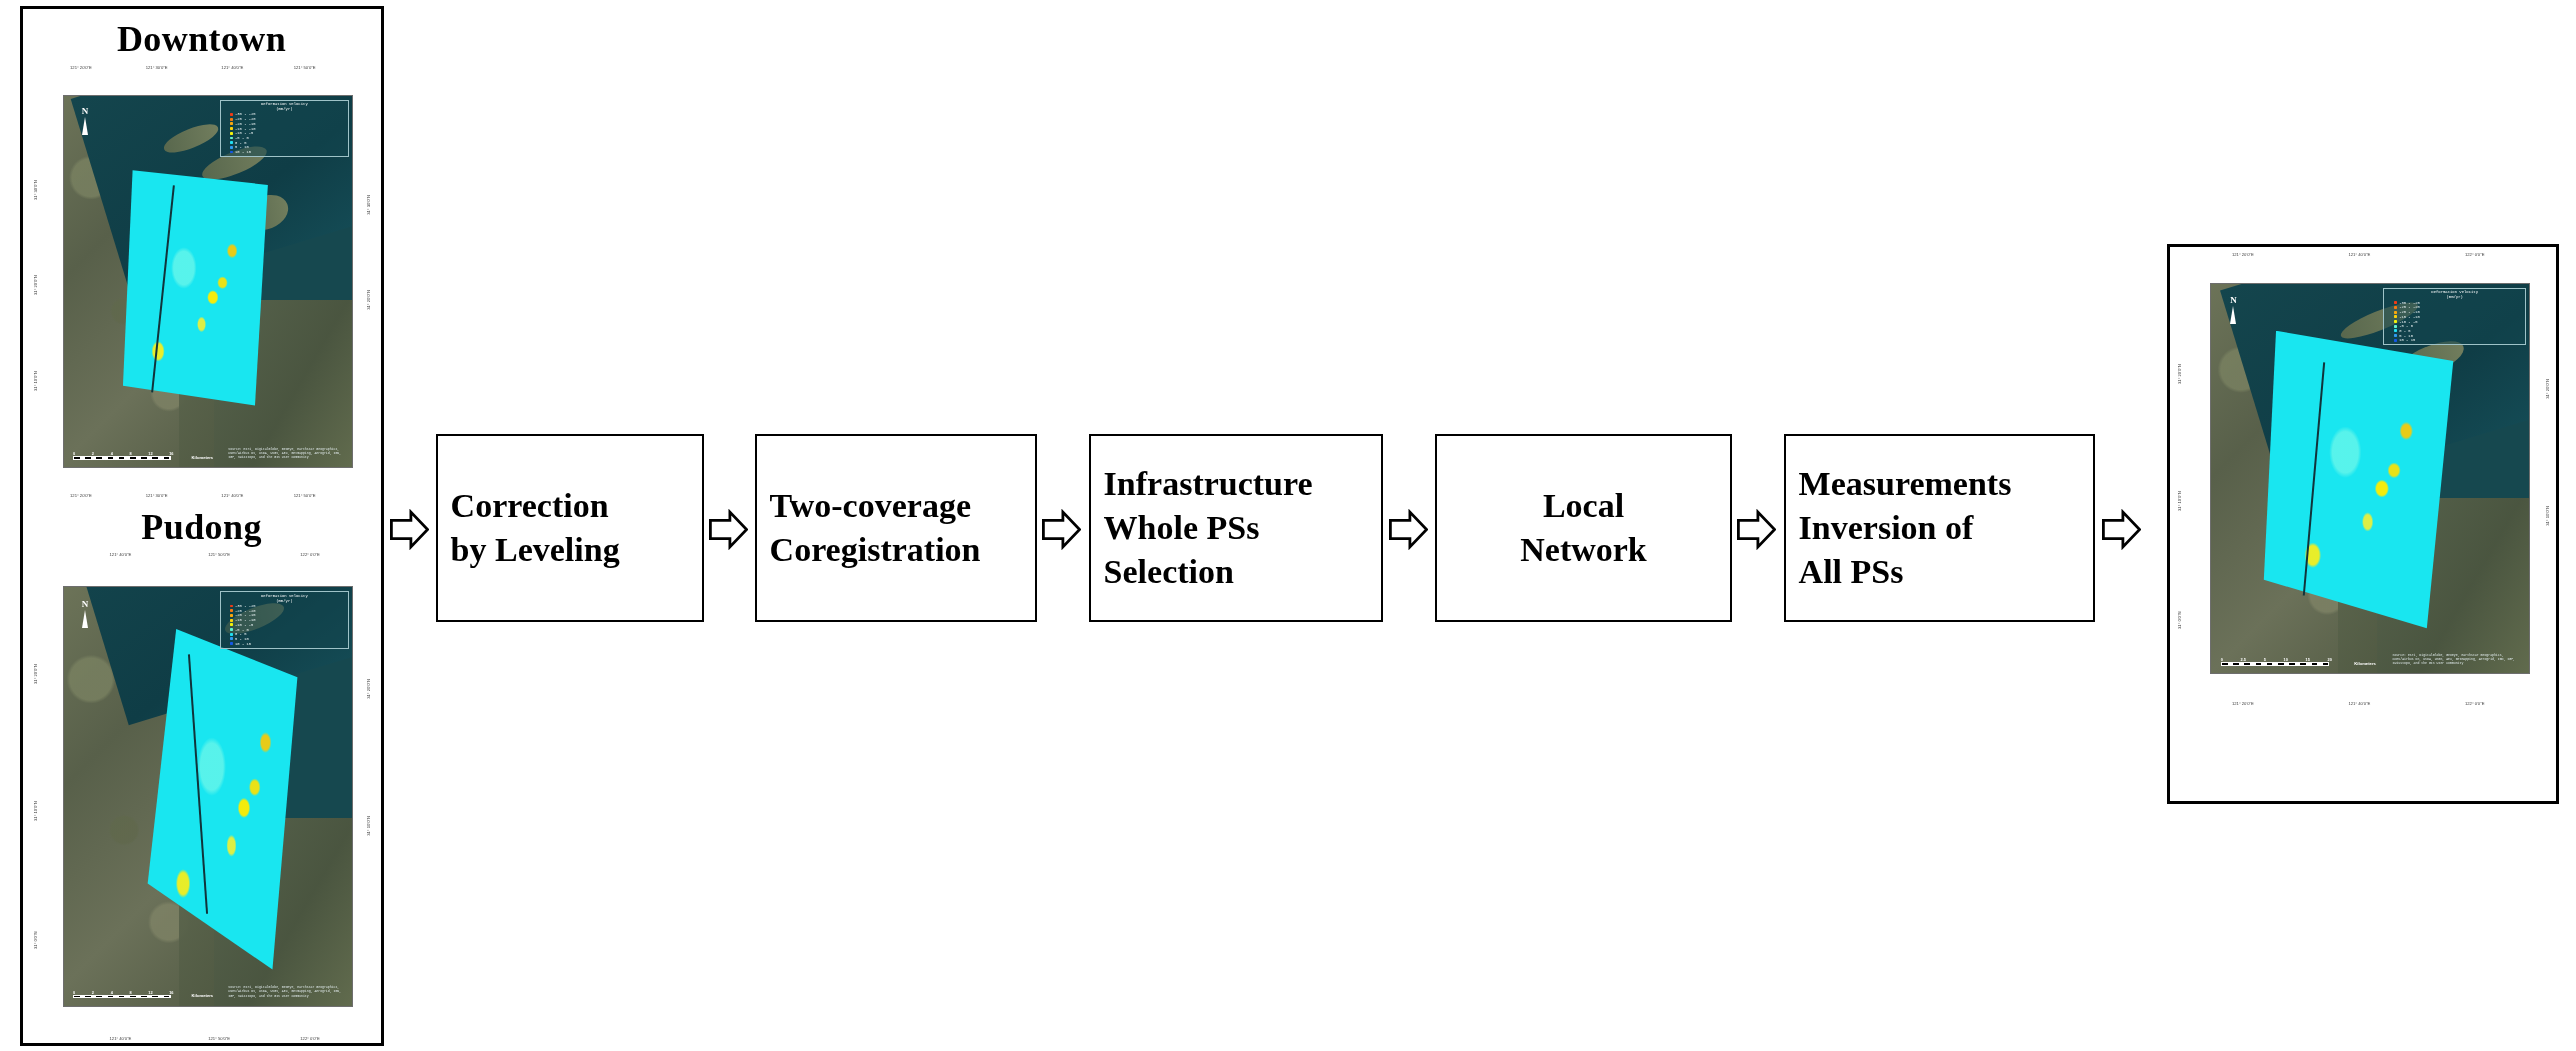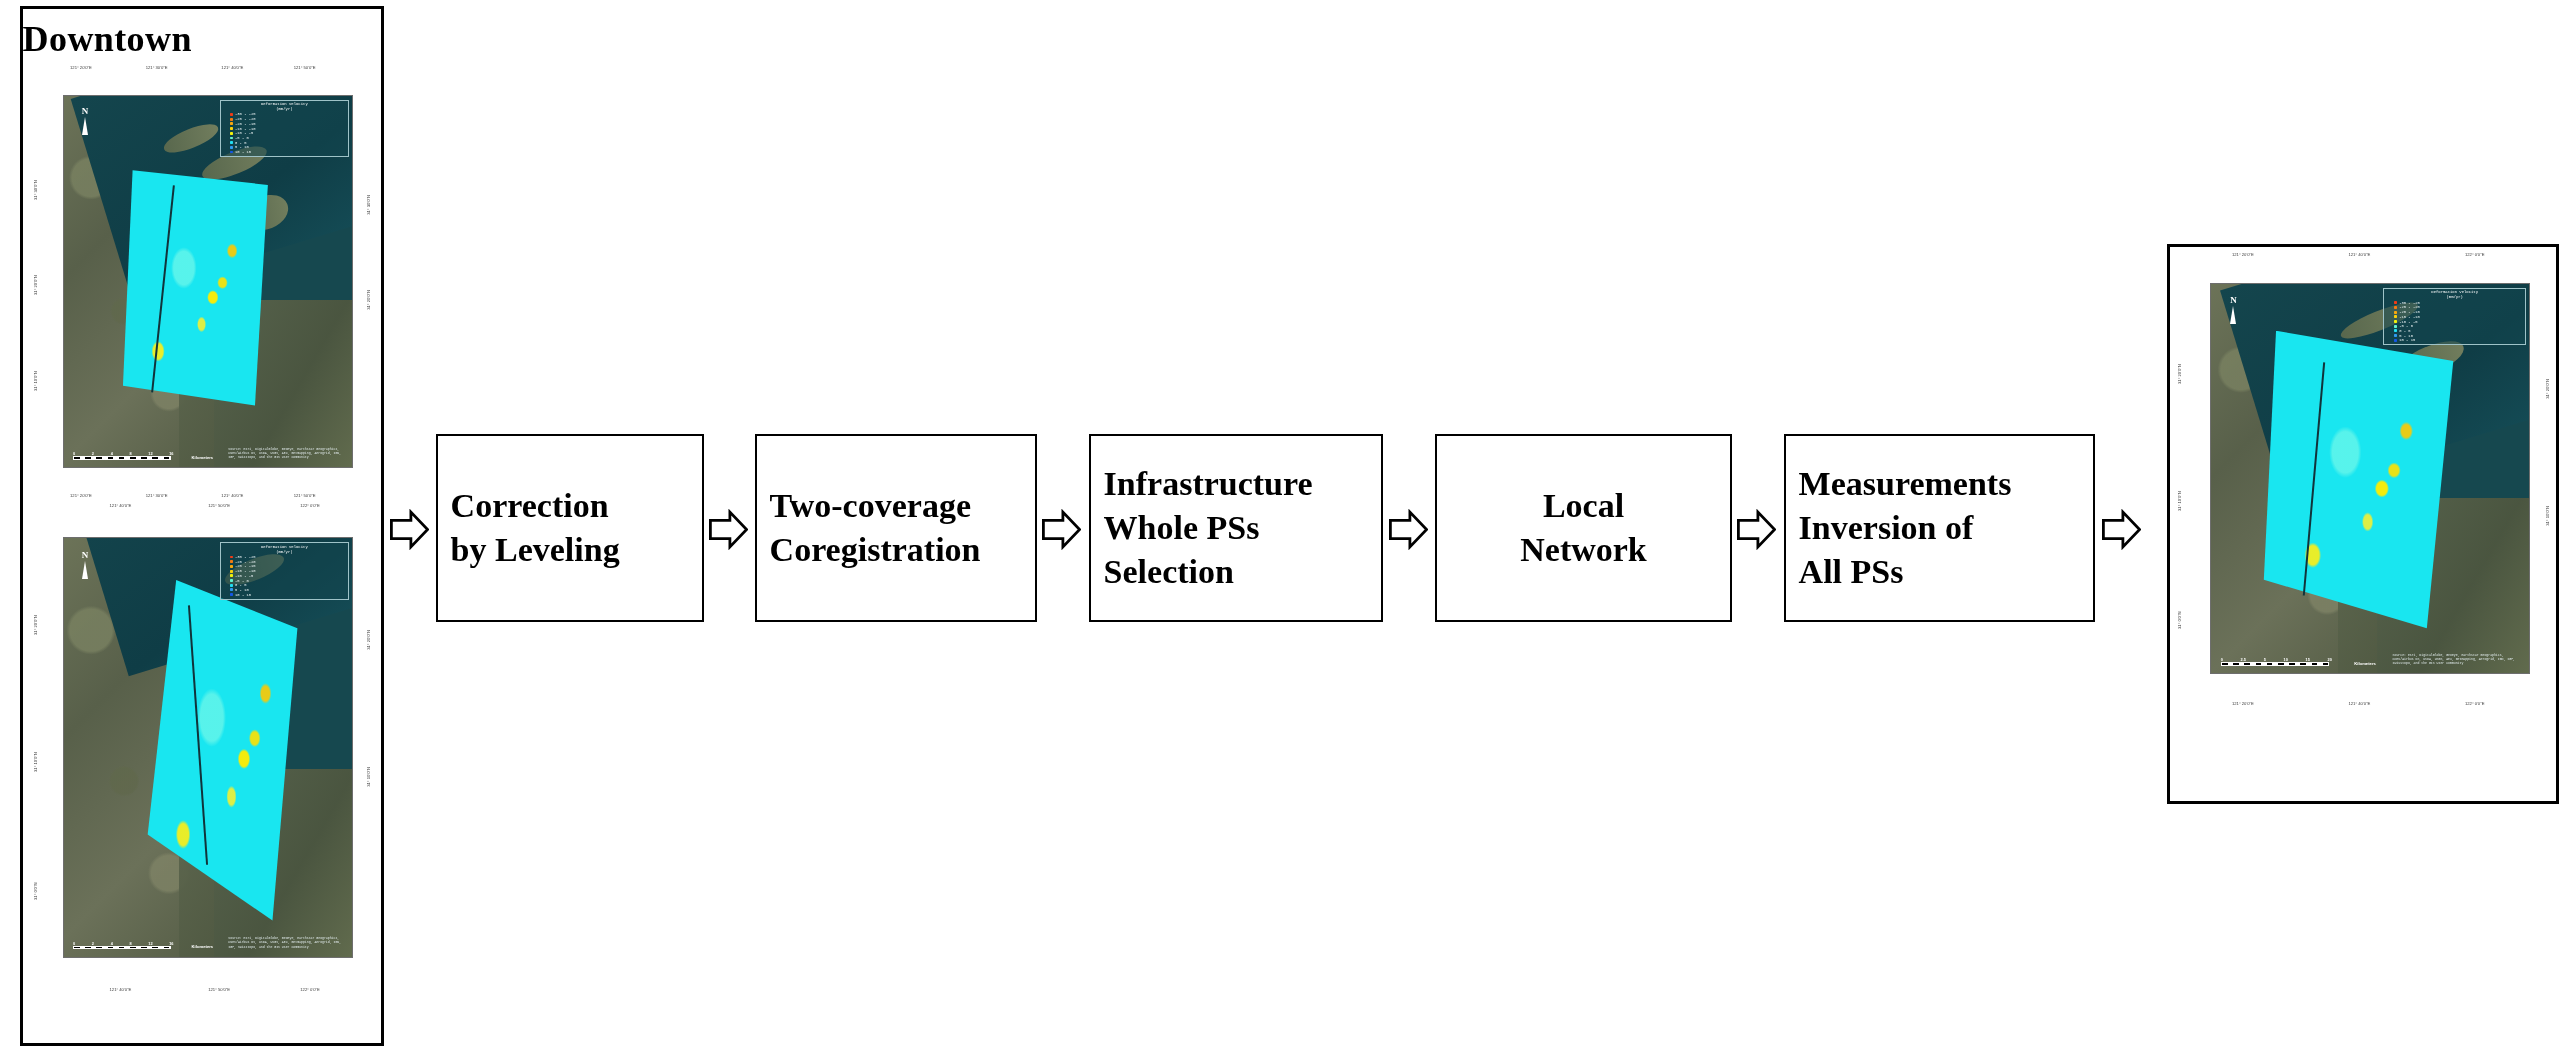--- a/index.html
+++ b/index.html
@@ -16,20 +16,21 @@
   }
 
   
   .panel {
     position: absolute;
     background: #ffffff;
     border: 3.5px solid #000000;
     box-sizing: border-box;
   }
   .panel-title {
+    text-align: center;
     font-weight: bold;
     color: #000000;
     font-family: "Liberation Serif", serif;
     letter-spacing: 0.4px;
     white-space: nowrap;
   }
 
   
   #left-panel {
     left: 19.6px;
@@ -378,20 +379,21 @@
           <span>12</span>
           <span>16</span>
         </div>
         <div class="scale-bar"></div>
         <span class="scale-unit">Kilometers</span>
       </div>
       <div class="credit">Source: Esri, DigitalGlobe, GeoEye, Earthstar Geographics, CNES/Airbus DS, USDA, USGS, AEX, Getmapping, Aerogrid, IGN, IGP, swisstopo, and the GIS User Community</div>
     </div>
   </div>
 
+  <div class="panel-title" id="pudong-title">Pudong</div>
   <div class="map-fig" style="width:329px;height:490px;">
     <div class="ribbon-h" style="top:7%;"></div>
     <div class="ribbon-h" style="bottom:7%;"></div>
     <div class="ribbon-v" style="left:8%;"></div>
     <div class="ribbon-v" style="right:4%;"></div>
 
     <span class="grat top" style="left:22%">121° 40'0"E</span>
     <span class="grat top" style="left:52%">121° 50'0"E</span>
     <span class="grat top" style="left:80%">122° 0'0"E</span>
     <span class="grat bottom" style="left:22%">121° 40'0"E</span>

